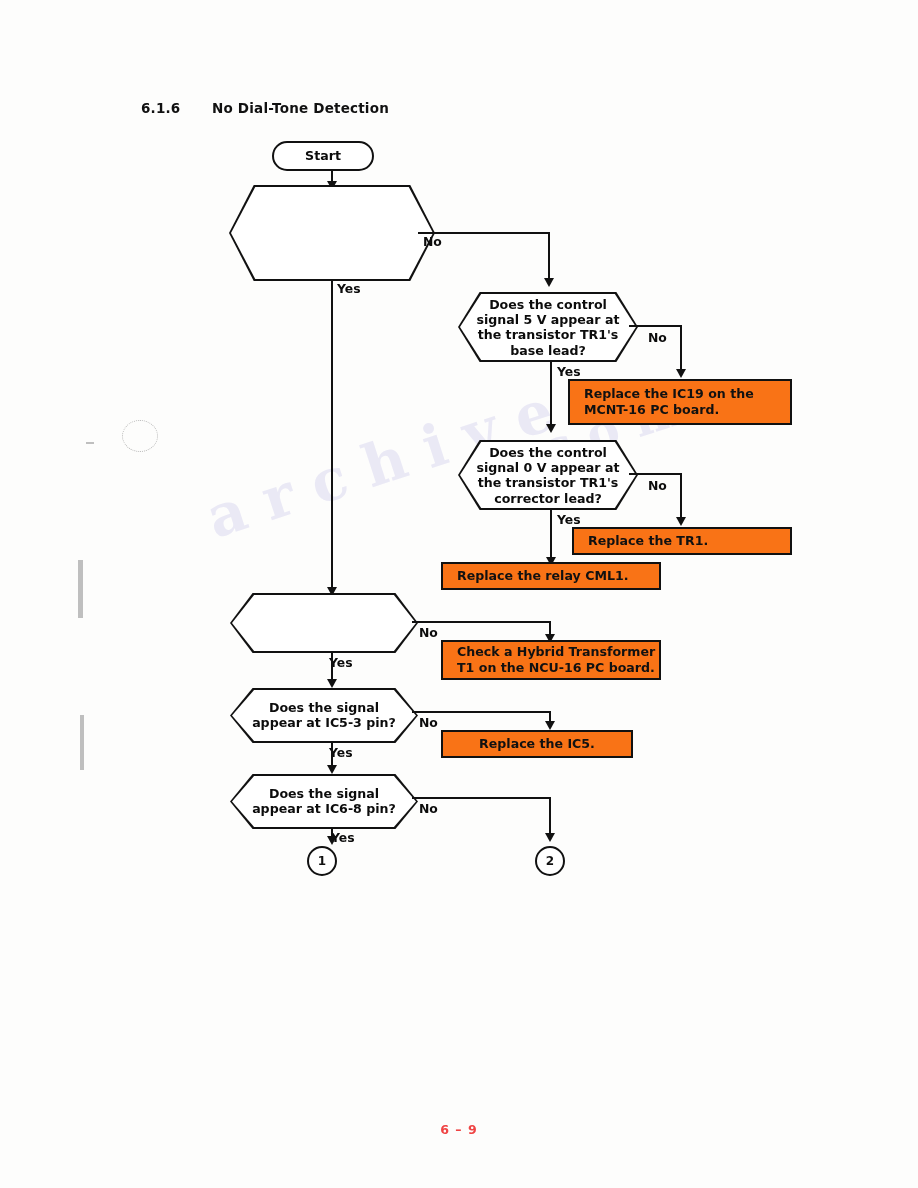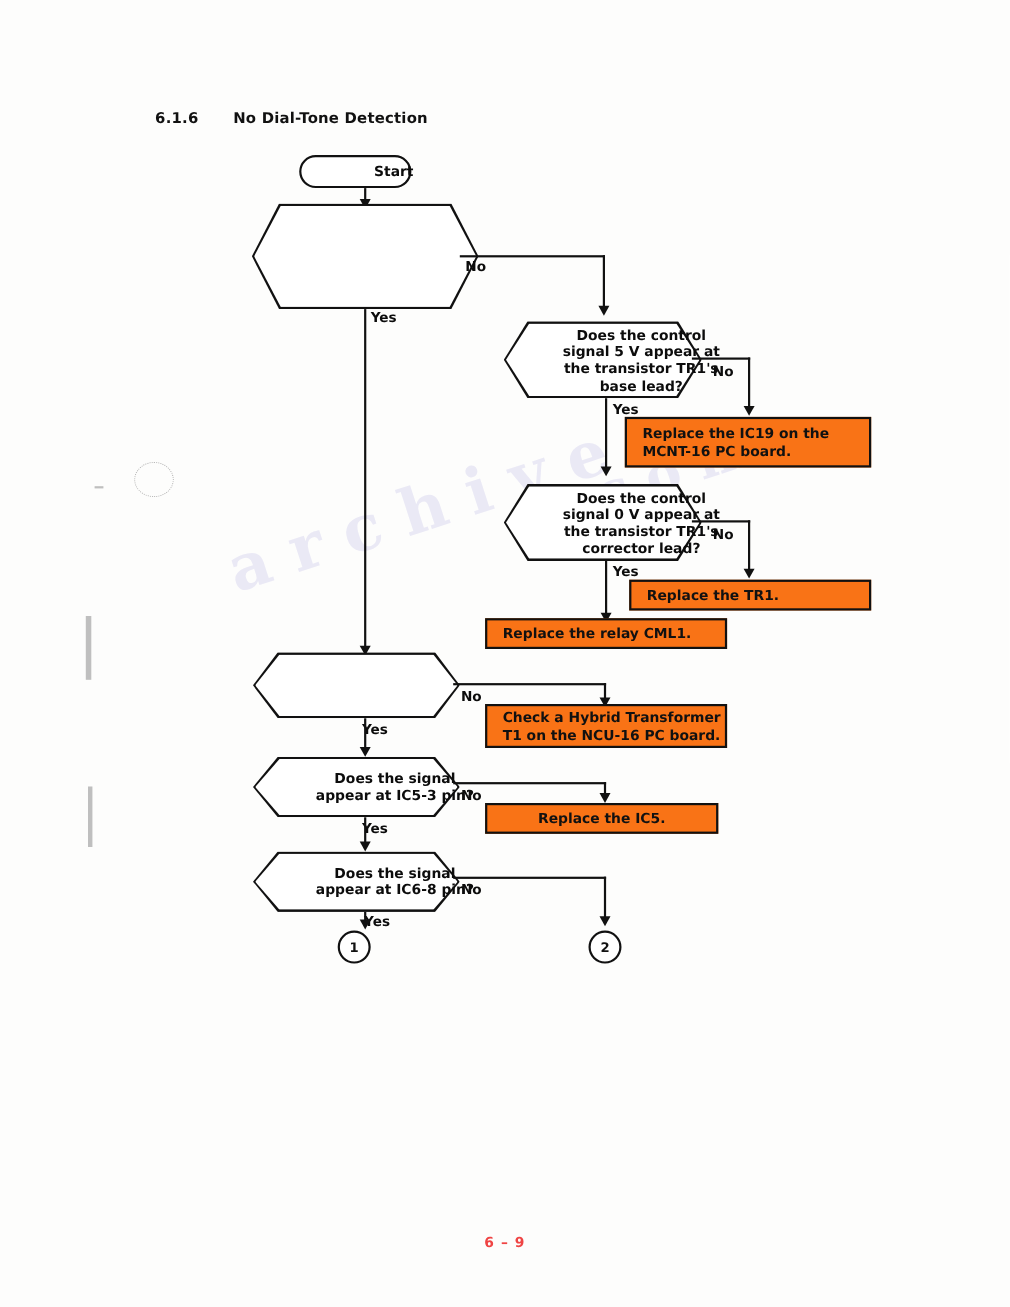--- a/index.html
+++ b/index.html
@@ -38,21 +38,20 @@
   
   .node-text {
     position: absolute;
     text-align: center;
     font-size: 12.6px;
     line-height: 15.2px;
     font-weight: 600;
     color: #0c0c0c;
     white-space: pre-line;
     pointer-events: none;
-    padding-left: 35px;
   }
 
   
   .terminator {
     position: absolute;
     border: 2px solid #111;
     border-radius: 22px;
     background: #fff;
     box-sizing: border-box;
   }
@@ -281,21 +280,21 @@
   <div class="branch-label" style="left:329px; top:745px;">Yes</div>
   <div class="branch-label" style="left:419px; top:715px;">No</div>
 
   <div class="hline" style="left:412px; top:711px; width:139px;"></div>
   <div class="vline" style="left:549px; top:711px; height:14px;"></div>
   <div class="arrowhead-down" style="left:545px; top:721px;"></div>
 
   <div class="vline" style="left:331px; top:743px; height:28px;"></div>
   <div class="arrowhead-down" style="left:327px; top:765px;"></div>
 
-  <div class="procbox center" style="left:441px; top:730px; width:212px; height:28px;">
+  <div class="procbox center" style="left:441px; top:730px; width:192px; height:28px;">
     <div class="ptext">Replace the IC5.</div>
   </div>
 
   <div class="hexagon hex-clip" style="left:230px; top:774px; width:188px; height:55px;">
     <div class="inner hex-clip"></div>
   </div>
   <div class="node-text" style="left:232px; top:786px; width:184px;">Does the signal
 appear at IC6-8 pin?</div>
   <div class="branch-label" style="left:331px; top:830px;">Yes</div>
   <div class="branch-label" style="left:419px; top:801px;">No</div>

